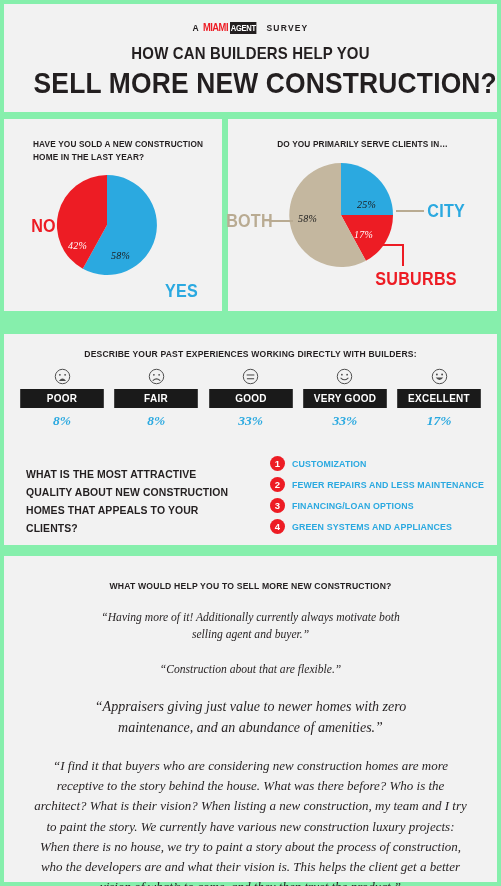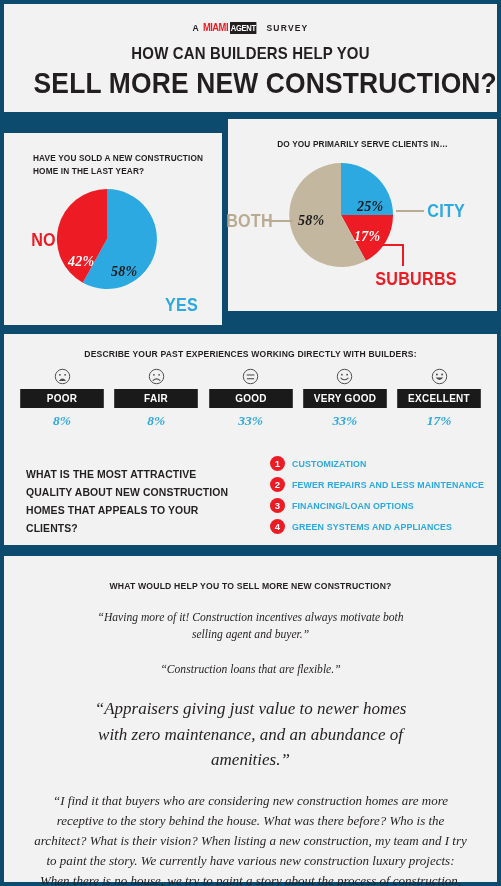--- a/index.html
+++ b/index.html
@@ -9,21 +9,21 @@
     background: #ffffff;
   }
   body {
     font-family: "Liberation Sans", sans-serif;
     -webkit-font-smoothing: antialiased;
   }
   #infographic {
     position: relative;
     width: 501px;
     height: 886px;
-    background: #0c4a6e;
+    background: #86efac;
     overflow: hidden;
     box-sizing: border-box;
   }
   .panel {
     position: absolute;
     background: #f2f2f2;
     box-sizing: border-box;
   }
 
   
@@ -89,21 +89,21 @@
     font-weight: bold;
     letter-spacing: 0.2px;
     transform: scaleX(0.88);
     margin-top: 3px;
     white-space: nowrap;
     line-height: 1.05;
   }
 
   
   #panel-pie-left {
-    left: 4px; top: 133px; width: 218px; height: 192px;
+    left: 4px; top: 119px; width: 218px; height: 192px;
   }
   #panel-pie-right {
     left: 228px; top: 119px; width: 269px; height: 192px;
   }
   .pie-title {
     color: #231f20;
     font-size: 9.2px;
     font-weight: bold;
     letter-spacing: 0.15px;
     line-height: 1.45;
@@ -119,22 +119,22 @@
     text-align: center;
     transform-origin: center top;
     width: 100%;
   }
 
   .pie-wrap { position: relative; }
   .pie-label {
     position: absolute;
     font-family: "Liberation Serif", serif;
     font-style: italic;
-    font-weight: bold;
-    font-size: 14px;
+    font-weight: normal;
+    font-size: 10px;
     letter-spacing: 0.2px;
   }
   .cat-label {
     position: absolute;
     font-weight: bold;
     font-size: 19px;
     letter-spacing: 0.3px;
     transform: scaleX(0.85);
     white-space: nowrap;
   }
@@ -252,21 +252,21 @@
   .quote {
     font-family: "Liberation Serif", serif;
     font-style: italic;
     color: #231f20;
     text-align: center;
     line-height: 1.5;
     margin: 18px auto 0 auto;
   }
   .q1 { width: 330px; font-size: 11.6px; }
   .q2 { width: 330px; font-size: 11.6px; margin-top: 17px; }
-  .q3 { width: 345px; font-size: 17px; }
+  .q3 { width: 345px; font-size: 14px; }
   .q4 { width: 438px; font-size: 13px; margin-top: 18px; line-height: 1.55; }
 </style>
 </head>
 <body>
 
 <div id="infographic">
 
   <div class="panel" id="panel-header">
     <div class="kicker">
       <span class="kword">A</span><span class="logo"><span class="logo-miami">MIAMI</span><span class="logo-agent">AGENT</span></span><span class="kword">SURVEY</span>
@@ -406,19 +406,19 @@
       </div>
       <div class="quality-item">
         <span class="num-circle">4</span>
         <span class="quality-text">GREEN SYSTEMS AND APPLIANCES</span>
       </div>
     </div>
   </div>
 
   <div class="panel" id="panel-quotes">
     <div class="quotes-title">WHAT WOULD HELP YOU TO SELL MORE NEW CONSTRUCTION?</div>
-    <div class="quote q1">“Having more of it! Construction incentives always motivate both selling agent and buyer.”</div>
-    <div class="quote q2">“Construction loans that are flexible.”</div>
+    <div class="quote q1">“Having more of it! Additionally currently always motivate both selling agent and buyer.”</div>
+    <div class="quote q2">“Construction about that are flexible.”</div>
     <div class="quote q3">“Appraisers giving just value to newer homes with zero maintenance, and an abundance of amenities.”</div>
     <div class="quote q4">“I find it that buyers who are considering new construction homes are more receptive to the story behind the house. What was there before? Who is the architect? What is their vision? When listing a new construction, my team and I try to paint the story. We currently have various new construction luxury projects: When there is no house, we try to paint a story about the process of construction, who the developers are and what their vision is. This helps the client get a better vision of what’s to come, and they then trust the product.”</div>
   </div>
 
 </div>
 
 </body></html>

